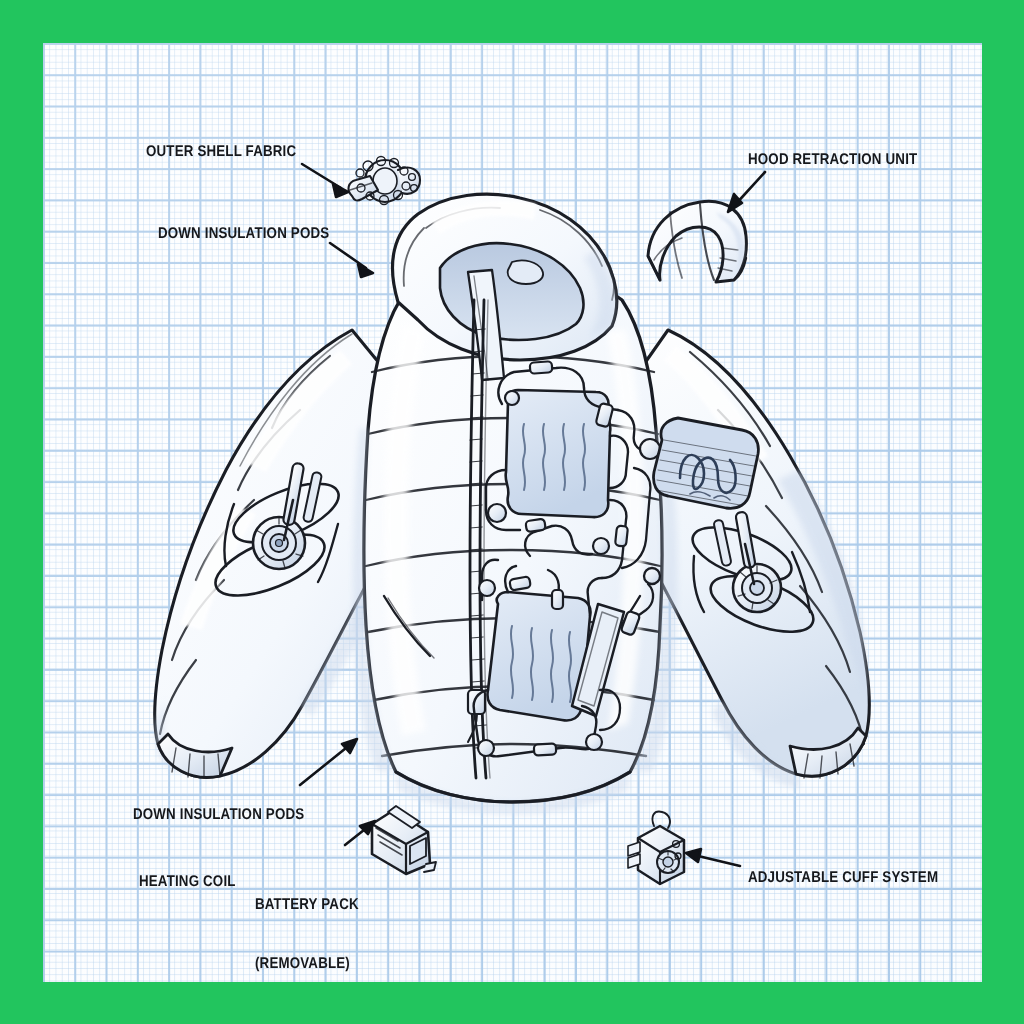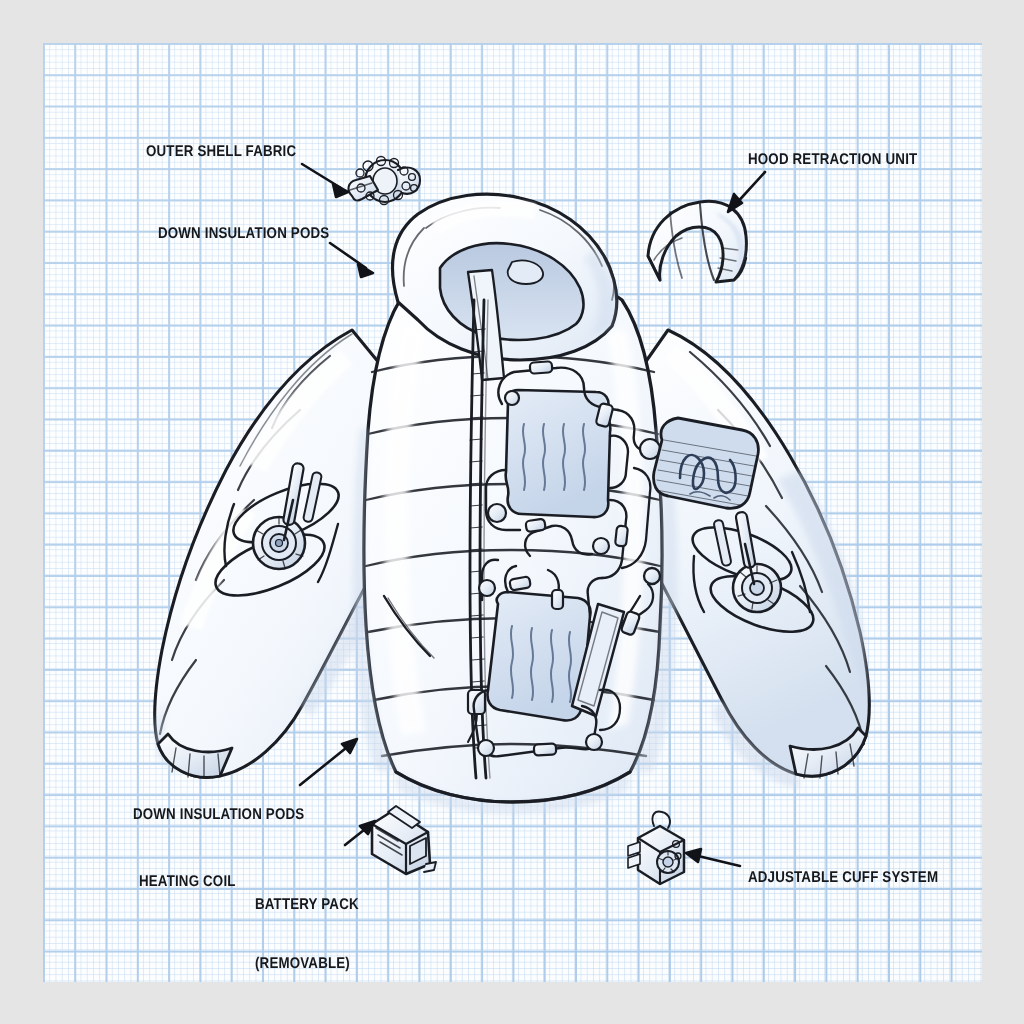--- a/index.html
+++ b/index.html
@@ -1,19 +1,19 @@
 <!DOCTYPE html>
 <html><head>
 <meta charset="utf-8">
 <title>Technical Illustration</title>
 <style>
   html,body{margin:0;padding:0;background:#ffffff;}
   body{width:1024px;height:1024px;overflow:hidden;
        font-family:"Liberation Sans","DejaVu Sans",sans-serif;}
-  #stage{position:relative;width:1024px;height:1024px;background:#e5e5e5;}
+  #stage{position:relative;width:1024px;height:1024px;background:#22c55e;}
 
   
   #graph{
     position:absolute;left:43px;top:43px;width:939px;height:939px;
     background-color:#fdfeff;
     background-image:
       linear-gradient(to right, rgba(152,190,228,.95) 0 1.6px, transparent 1.6px),
       linear-gradient(to bottom, rgba(152,190,228,.95) 0 1.6px, transparent 1.6px),
       linear-gradient(to right, rgba(170,203,235,.50) 0 1px, transparent 1px),
       linear-gradient(to bottom, rgba(170,203,235,.50) 0 1px, transparent 1px);

